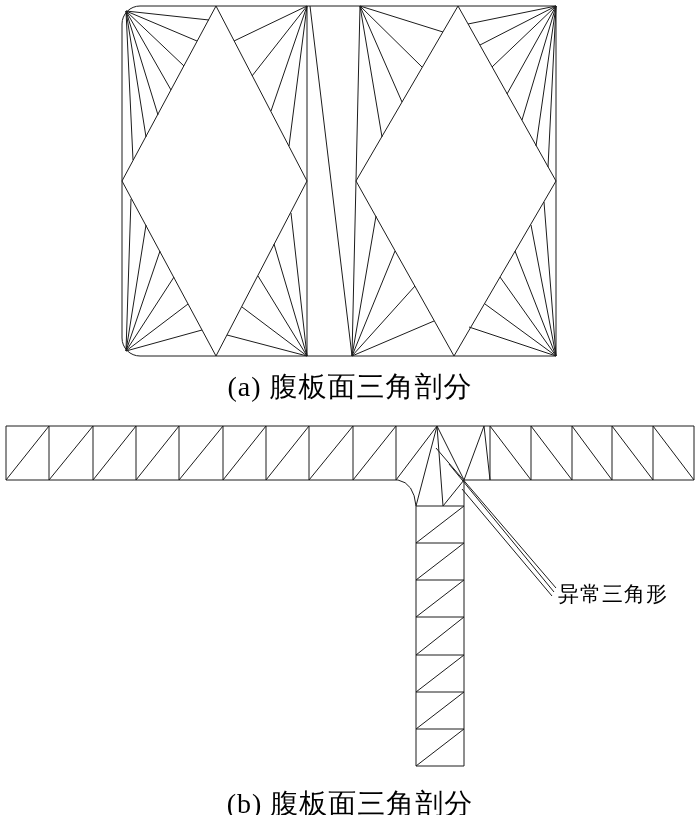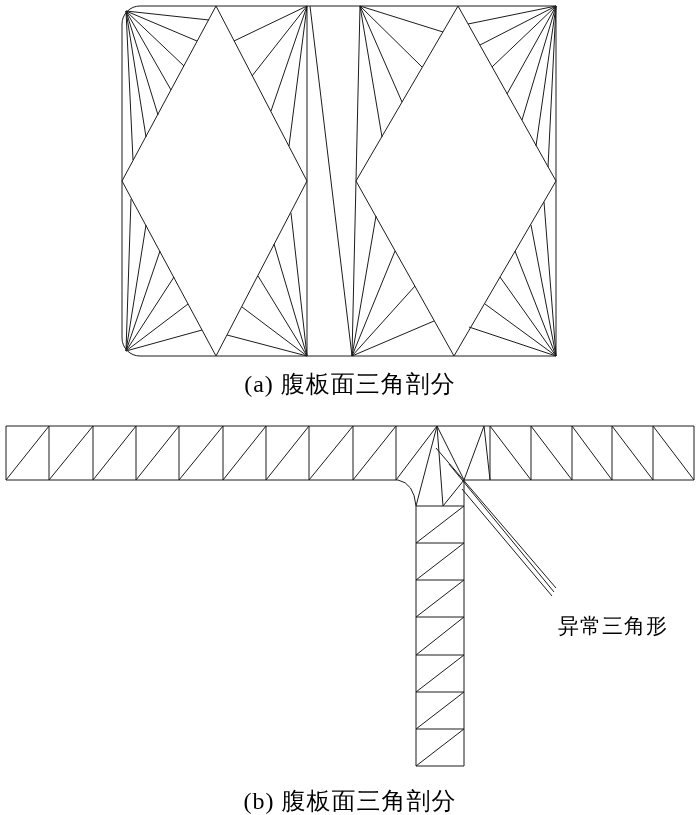--- a/index.html
+++ b/index.html
@@ -13,34 +13,33 @@
   }
   svg.diagram { position: absolute; left: 0; top: 0; }
   svg.diagram line, svg.diagram path {
     stroke: var(--stroke);
     stroke-width: 1;
     fill: none;
   }
   .caption {
     position: absolute; left: 0; right: 0;
     text-align: center;
-    font-size: 24px;
+    font-size: 28px;
     color: #000;
     letter-spacing: 1px;
   }
   .caption-a { top: 368px; }
   .caption-b { top: 785px; }
   .annotation-label {
     position: absolute;
     left: 558px; top: 580px;
     font-size: 21px;
     color: #000;
     letter-spacing: 1px;
     white-space: nowrap;
-    margin-top: 32px;
   }
 </style>
 </head>
 <body>
 
 <svg class="diagram" width="700" height="815" viewBox="0 0 700 815" xmlns="http://www.w3.org/2000/svg">
   <g>
       <line x1="307" y1="6" x2="307" y2="356"></line>
       <line x1="360" y1="6" x2="352" y2="356"></line>
       <line x1="310" y1="6" x2="352" y2="356"></line>

